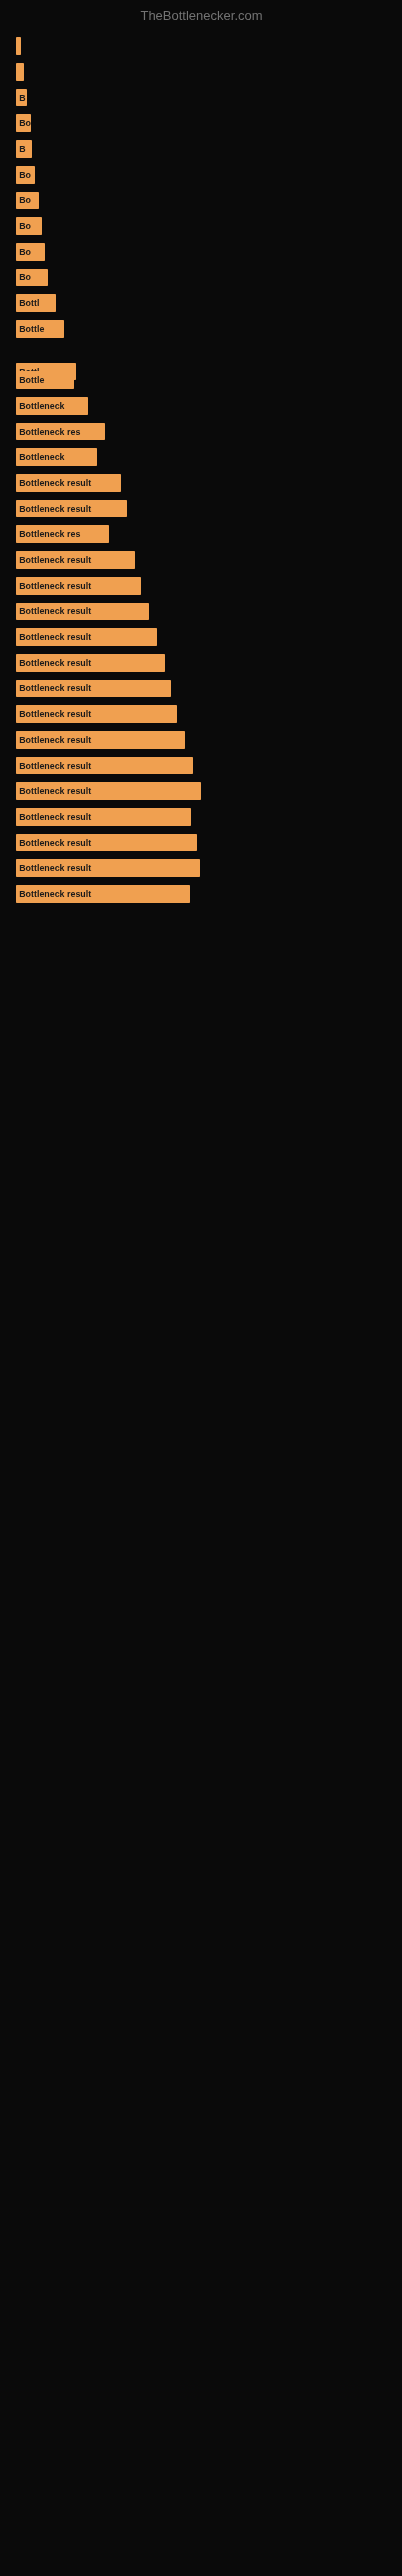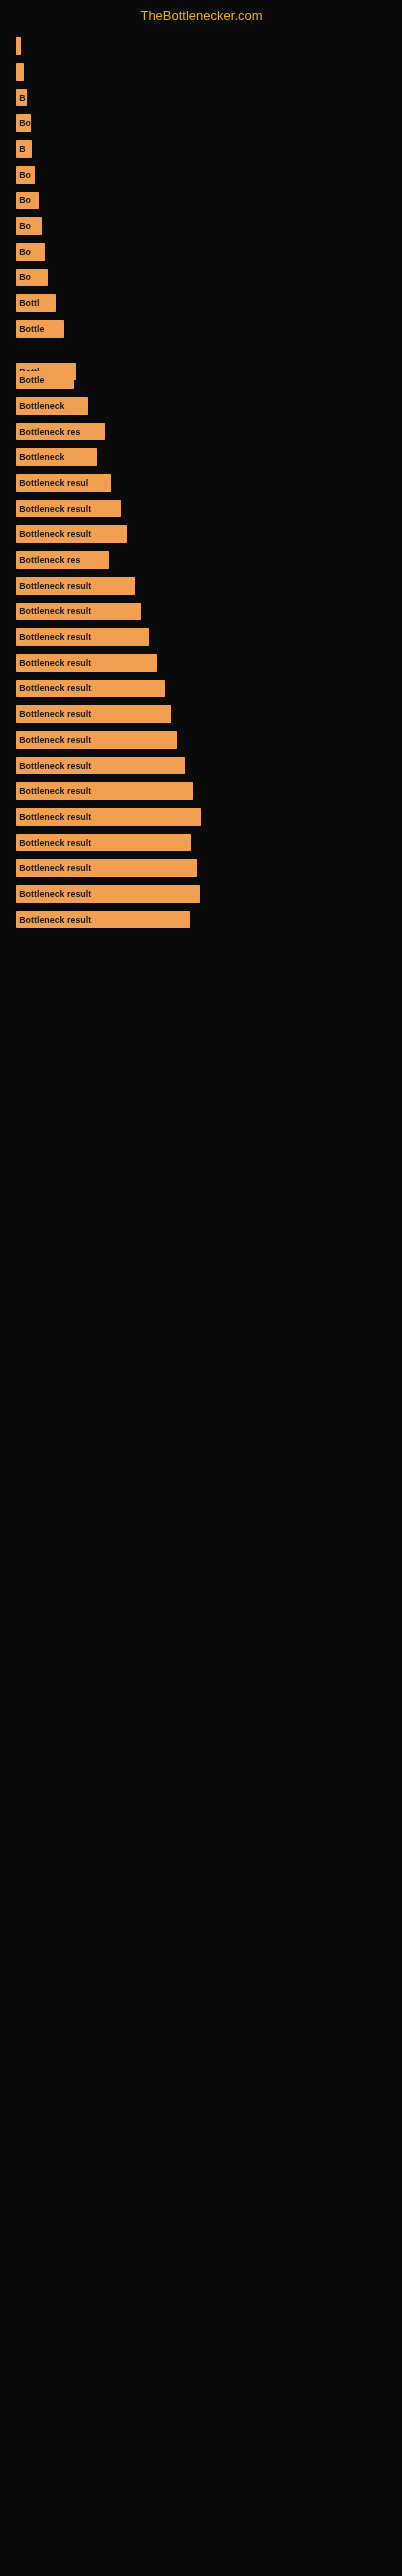--- a/index.html
+++ b/index.html
@@ -8,21 +8,21 @@
       box-sizing: border-box;
     }
     body {
       background-color: #0a0a0a;
       width: 403px;
       min-height: 2576px;
       font-family: Arial, sans-serif;
       position: relative;
     }
     .site-title {
-      color: #eab308;
+      color: #737373;
       font-size: 13px;
       text-align: center;
       padding: 8px 0 4px 0;
       font-weight: normal;
     }
     .bars-container {
       padding: 8px 16px;
       display: flex;
       flex-direction: column;
       gap: 0px;
@@ -134,25 +134,20 @@
       <div class="bar" style="width: 89px;">
         <span class="bar-label">Bottleneck res</span>
       </div>
     </div>
     <div class="bar-row">
       <div class="bar" style="width: 81px;">
         <span class="bar-label">Bottleneck</span>
       </div>
     </div>
     <div class="bar-row">
-      <div class="bar" style="width: 95px;">
-        <span class="bar-label">Bottleneck resul</span>
-      </div>
-    </div>
-    <div class="bar-row">
       <div class="bar" style="width: 105px;">
         <span class="bar-label">Bottleneck result</span>
       </div>
     </div>
     <div class="bar-row">
       <div class="bar" style="width: 111px;">
         <span class="bar-label">Bottleneck result</span>
       </div>
     </div>
     <div class="bar-row">

